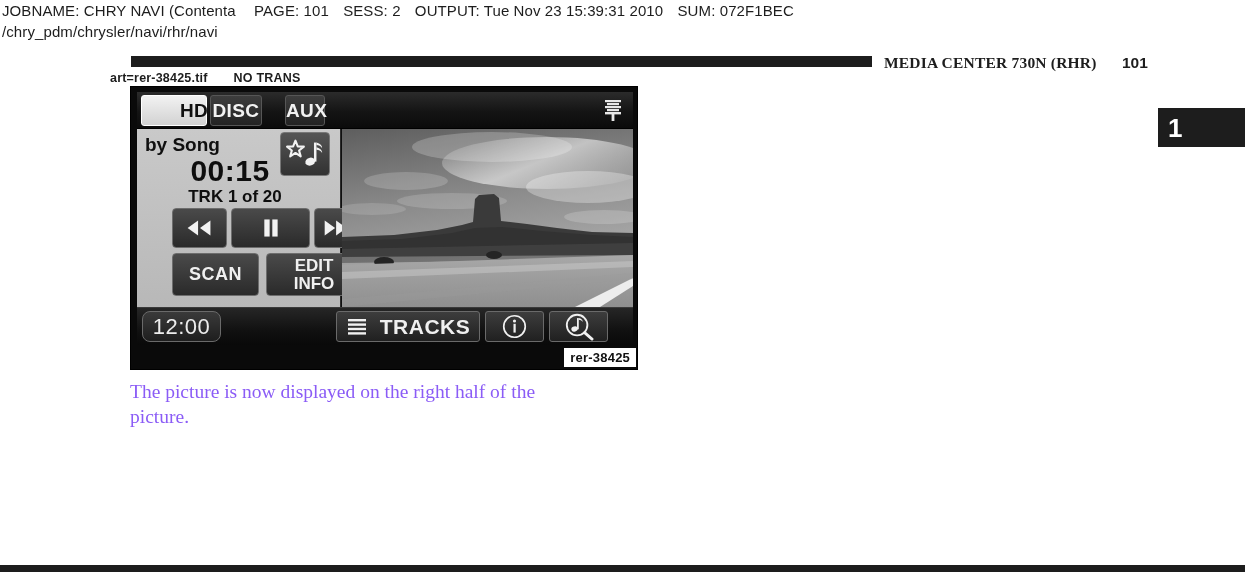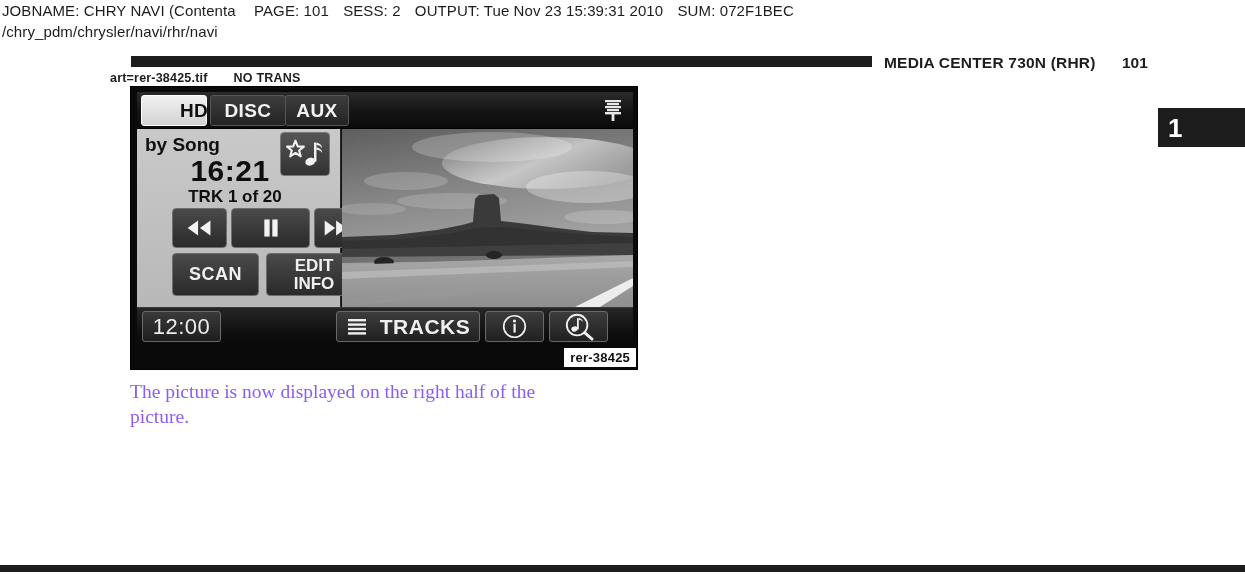--- a/index.html
+++ b/index.html
@@ -52,20 +52,21 @@
   }
   .runhead-title {
     position: absolute;
     left: 884px;
     top: 0px;
     font-size: 15.5px;
     font-weight: bold;
     letter-spacing: 0.2px;
     color: #1d1d1d;
     white-space: nowrap;
+    font-family: Liberation Serif, serif;
   }
   .runhead-page {
     position: absolute;
     left: 1122px;
     top: 0px;
     font-size: 15.5px;
     font-weight: bold;
     color: #1d1d1d;
   }
 
@@ -150,22 +151,22 @@
   .src-btn.on {
     background: linear-gradient(180deg, #f2f2f2 0%, #d2d2d2 100%);
     color: #101010;
     border-color: #ffffff;
   }
   .src-btn.off {
     background: linear-gradient(180deg, #3d3d3d 0%, #232323 100%);
     color: #f2f2f2;
   }
   .src-hdd  { left: 4px;   width: 66px; padding-left: 38px; }
-  .src-disc { left: 73px;  width: 76px; }
-  .src-aux  { left: 148px; width: 64px; }
+  .src-disc { left: 73px;  width: 52px; }
+  .src-aux  { left: 148px; width: 40px; }
 
   .eq-icon {
     position: absolute;
     right: 10px;
     top: 6px;
     width: 20px;
     height: 25px;
   }
 
   
@@ -263,21 +264,21 @@
     border-top: 1px solid #3a3a3a;
     box-sizing: border-box;
   }
   .clock {
     position: absolute;
     left: 5px;
     top: 3px;
     width: 79px;
     height: 31px;
     border: 1px solid #6a6a6a;
-    border-radius: 3px;
+    border-radius: 8px;
     background: linear-gradient(180deg, #3a3a3a 0%, #1e1e1e 100%);
     box-sizing: border-box;
     color: #ececec;
     font-size: 22px;
     line-height: 29px;
     text-align: center;
     letter-spacing: 0.5px;
   }
   .tracks-btn {
     position: absolute;
@@ -407,21 +408,21 @@
           <rect x="2" y="8" width="16" height="2.2" fill="#e8e8e8"></rect>
           <rect x="4" y="11" width="12" height="2.2" fill="#e8e8e8"></rect>
           <rect x="2" y="14" width="16" height="2.4" fill="#e8e8e8"></rect>
           <rect x="8.6" y="16" width="2.8" height="7" fill="#e8e8e8"></rect>
         </svg>
       </div>
     </div>
 
     <div class="infopanel">
       <div class="by-song">by Song</div>
-      <div class="track-time">16:21</div>
+      <div class="track-time">00:15</div>
       <div class="track-of">TRK 1 of 20</div>
 
       <div class="fav-btn">
         <svg class="glyph" viewBox="0 0 50 44" aria-hidden="true">
           <path d="M15 8 L17.4 14 L23.8 14.3 L18.8 18.3 L20.5 24.5 L15 20.9 L9.5 24.5 L11.2 18.3 L6.2 14.3 L12.6 14 Z" fill="none" stroke="#f2f2f2" stroke-width="2.2" stroke-linejoin="round"></path>
           <ellipse cx="30.5" cy="30" rx="5.2" ry="4.1" fill="#f2f2f2" transform="rotate(-18 30.5 30)"></ellipse>
           <rect x="34.4" y="10" width="2.6" height="20" fill="#f2f2f2"></rect>
           <path d="M37 10 C41 11 43 13 43 16 C41.5 13.6 39.4 12.8 37 12.6 Z" fill="#f2f2f2"></path>
           <path d="M37 15 C41 16 43 18 43 21 C41.5 18.6 39.4 17.8 37 17.6 Z" fill="#f2f2f2"></path>
         </svg>

